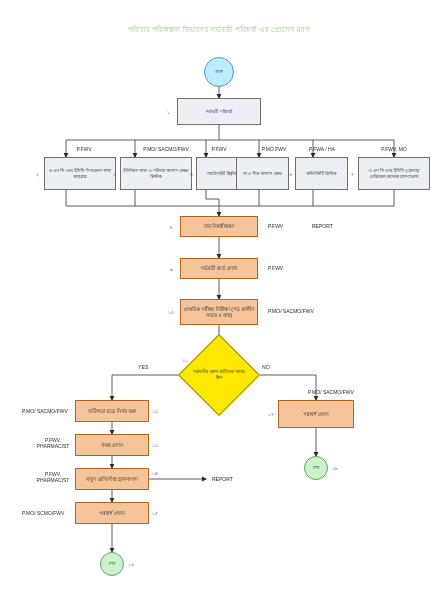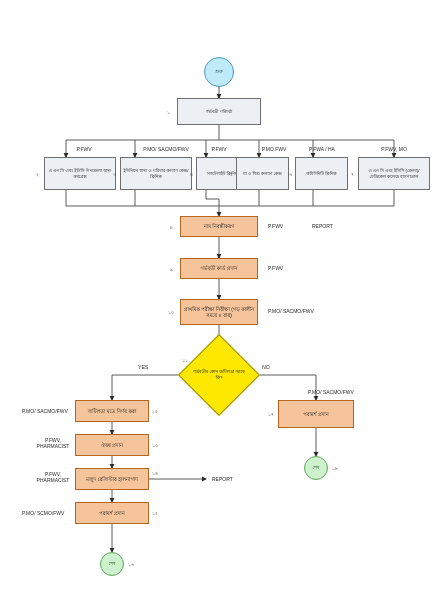--- a/index.html
+++ b/index.html
@@ -122,20 +122,21 @@
     position: absolute;
     font-size: 5.2px;
     color: #2b2b2b;
   }
 </style>
 </head>
 <body>
 
 <div id="chart">
 
+  <div class="title">পরিবার পরিকল্পনা বিভাগের গর্ভবতী পরিচর্যা এর প্রোসেস ম্যাপ</div>
 
   <svg class="wires" viewBox="0 0 438 611">
     <defs>
       <marker id="ah" markerWidth="6" markerHeight="6" refX="5" refY="3" orient="auto">
         <path d="M0,0 L6,3 L0,6 z" fill="#2b2b2b"></path>
       </marker>
     </defs>
     <g stroke="#4a4a4a" stroke-width="0.9" fill="none">
 
       <line x1="219" y1="86" x2="219" y2="98" marker-end="url(#ah)"></line>

